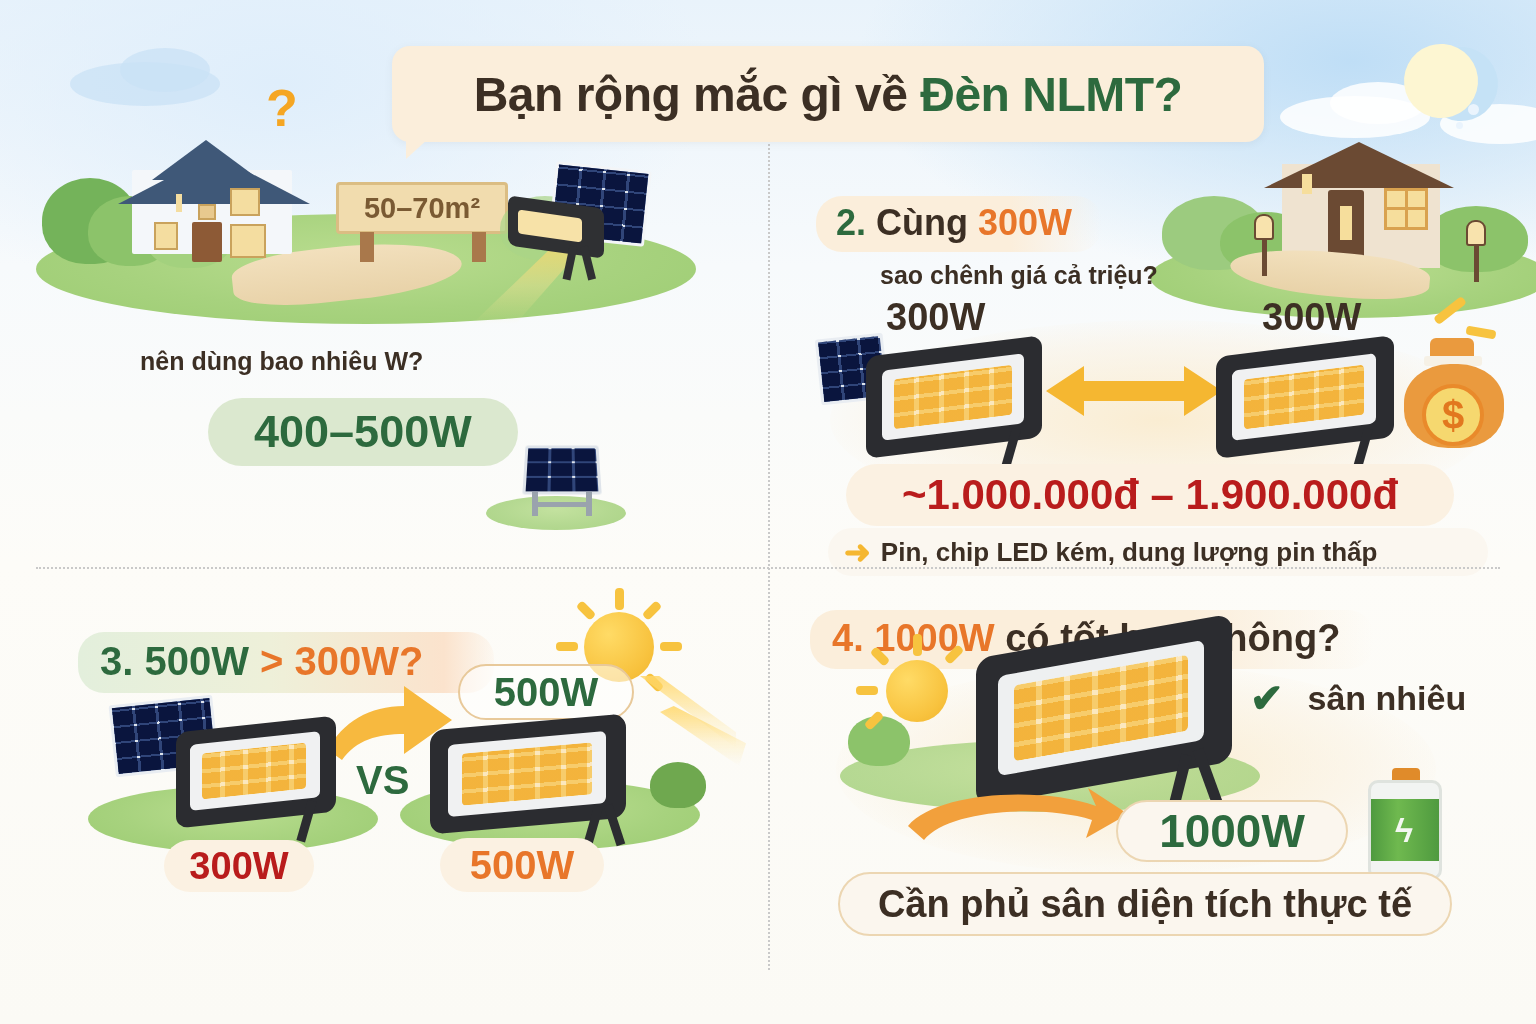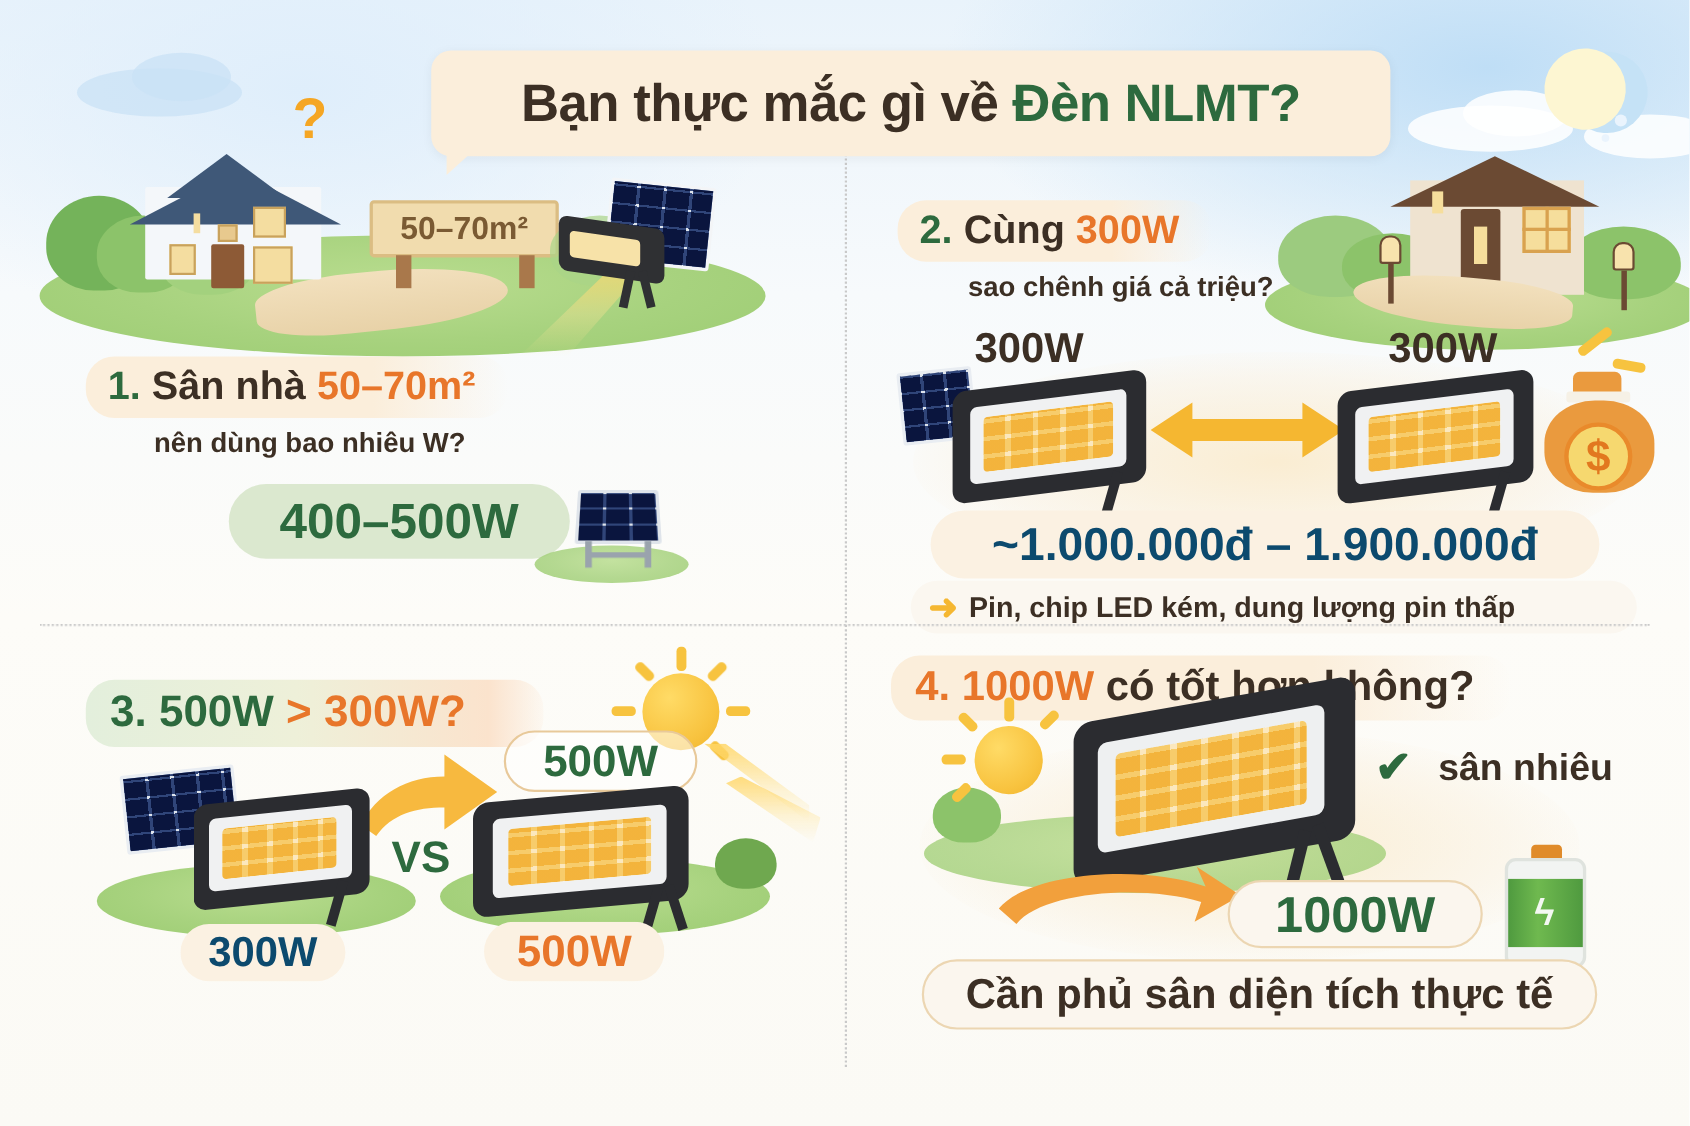--- a/index.html
+++ b/index.html
@@ -51,39 +51,39 @@
     border-width: 20px 22px 0 0; border-style: solid;
     border-color: #fbeedb transparent transparent transparent;
   }
   #title-bubble .t {
     font-size: 48px; font-weight: 700; color: #3c2f24; letter-spacing: -.5px;
     white-space: nowrap;
   }
   #title-bubble .t .green { color: #2d6a3e; }
 
   
-  .panel { position: absolute; }
+  .panel { position: absolute; margin-top: 14px; }
   .head-pill {
     display: inline-block; background: linear-gradient(90deg,#fbeedb 0%, #fbeedb 68%, rgba(251,238,219,0) 100%);
     border-radius: 26px; padding: 6px 30px 8px 20px;
   }
   .head-pill.green-l {
     background: linear-gradient(90deg,#e3efdc 0%, #eef0d9 46%, #fbe3cd 88%, rgba(251,227,205,.15) 100%);
   }
   .htxt { font-size: 36px; font-weight: 700; color: #3c2f24; line-height: 1.18; white-space: nowrap; }
   .num-green { color: #2d6a3e; }
   .num-orange { color: #e8762a; }
   .sub { font-size: 25px; font-weight: 700; color: #3c2f24; line-height: 1.2; white-space: nowrap; }
 
   .badge {
     display: inline-flex; align-items: center; justify-content: center;
     border-radius: 40px; font-weight: 700; white-space: nowrap;
   }
   .badge.green-bg { background: #dbe8cf; color: #2d6a3e; }
-  .badge.cream { background: #fbf1e2; color: #0c4a6e; }
+  .badge.cream { background: #fbf1e2; color: #b91c1c; }
   .badge.outline-green { background: rgba(255,255,255,.55); border: 2px solid #e8c99a; color: #2d6a3e; }
   .badge.outline-orange { background: #fbf1e2; color: #e8762a; }
   .badge.outline-cream { background: #fbf6ee; border: 2px solid #ecd6b2; color: #3c2f24; }
 
   
   .grass {
     position: absolute; border-radius: 50%;
     background: radial-gradient(ellipse at 50% 40%, #b9dd8f 0%, #a7d27e 55%, #9ccc72 100%);
   }
   .bush { position: absolute; border-radius: 50% 50% 45% 45%; }
@@ -171,26 +171,20 @@
     </div>
   </div>
   <div class="floodlight" style="left:508px;top:202px;width:104px;height:72px;">
     <div style="position:absolute;left:0;top:0;width:96px;height:50px;background:#2f3033;border-radius:8px;transform:skewY(8deg);"></div>
     <div style="position:absolute;left:10px;top:12px;width:64px;height:24px;background:#f7e2a8;border-radius:4px;transform:skewY(8deg);"></div>
     <div style="position:absolute;left:58px;top:44px;width:8px;height:34px;background:#2f3033;transform:rotate(12deg);"></div>
     <div style="position:absolute;left:76px;top:44px;width:8px;height:34px;background:#2f3033;transform:rotate(-14deg);"></div>
   </div>
 
   <div class="panel" style="left:78px;top:324px;width:640px;">
-    <div class="head-pill">
-      <span class="htxt">
-        <span class="num-green">1.</span>
-        <span>Sân nhà </span><span class="num-orange">50–70m²</span>
-      </span>
-    </div>
     <div class="sub" style="margin-left:62px;margin-top:8px;">nên dùng bao nhiêu W?</div>
     <div class="badge green-bg" style="margin-left:130px;margin-top:22px;font-size:45px;padding:8px 46px;">400–500W</div>
   </div>
 
   <div class="grass" style="left:486px;top:496px;width:140px;height:34px;opacity:.85;"></div>
   <div style="position:absolute;left:524px;top:444px;width:76px;height:72px;">
     <div style="position:absolute;left:0;top:0;width:76px;height:50px;background:#dfe4ea;border-radius:3px;padding:3px;transform:perspective(120px) rotateX(12deg);">
       <div style="width:100%;height:100%;background:
         repeating-linear-gradient(90deg,#33497e 0 21px,#eef1f5 21px 24px),
         repeating-linear-gradient(0deg,#33497e 0 13px,#eef1f5 13px 15px);background-blend-mode:multiply;"></div>
@@ -412,16 +406,16 @@
   </div>
 
   <div class="badge outline-cream" style="position:absolute;left:838px;top:872px;width:614px;height:64px;font-size:38px;color:#3c2f24;">
     <span>Cần phủ sân diện tích thực tế</span>
   </div>
 
   <div class="divider-v"></div>
   <div class="divider-h"></div>
 
   <div id="title-bubble">
-    <span class="t"><span>Bạn thực mắc gì về </span><span class="green">Đèn NLMT?</span></span>
+    <span class="t"><span>Bạn rộng mắc gì về </span><span class="green">Đèn NLMT?</span></span>
   </div>
 
 </div>
 
 </body></html>

